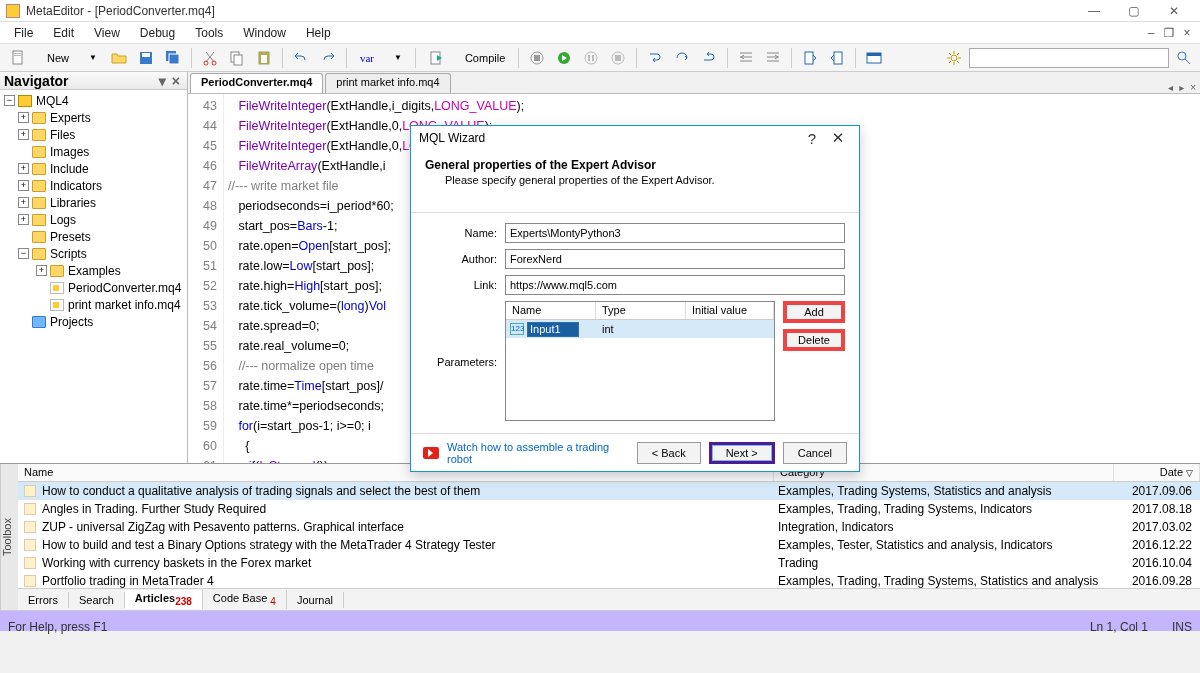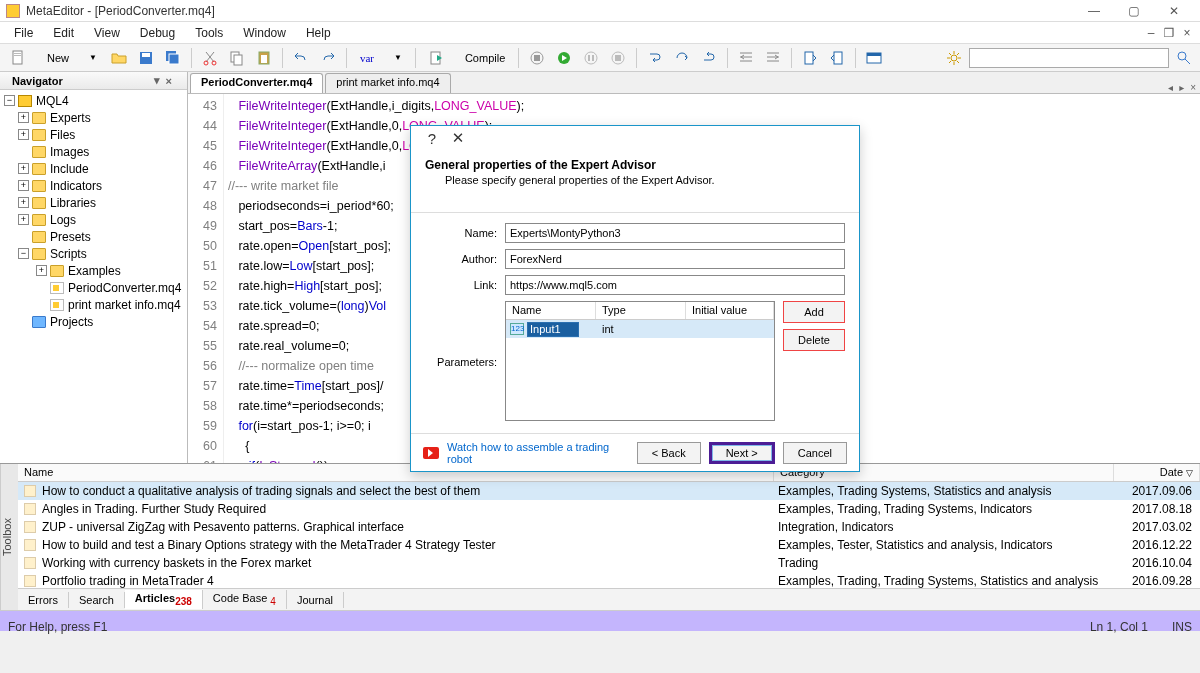--- a/index.html
+++ b/index.html
@@ -25,21 +25,21 @@
 .tsep { width: 1px; height: 20px; background: #ccc; margin: 0 3px; }
 .toolbar .spacer { flex: 1; }
 .toolbar input.search { width: 200px; height: 20px; border: 1px solid #aaa; padding: 0 4px; font-size: 11px; }
 .tglyph { width: 16px; height: 16px; display: inline-block; }
 
 
 .mainrow { display: flex; height: 391px; }
 
 
 .navpanel { width: 188px; background: #fff; border-right: 1px solid #bbb; display: flex; flex-direction: column; }
-.navhead { height: 18px; background: linear-gradient(#fafafa,#eaeaea); border-bottom: 1px solid #ccc; display: flex; align-items: center; padding: 0 12px; font-weight: bold; font-size: 11px; }
+.navhead { height: 18px; background: linear-gradient(#fafafa,#eaeaea); border-bottom: 1px solid #ccc; display: flex; align-items: center; padding: 0 4px; font-weight: bold; font-size: 14px; }
 .navhead .dd { margin-left: auto; color: #666; padding: 0 3px; }
 .navhead .close { color: #666; padding: 0 3px; }
 .tree { flex: 1; overflow: auto; padding: 2px 0; font-size: 12px; }
 .tnode { display: flex; align-items: center; height: 17px; padding-left: 4px; white-space: nowrap; }
 .tnode .exp { width: 11px; height: 11px; border: 1px solid #888; display: flex; align-items: center; justify-content: center; font-size: 9px; margin-right: 3px; background: #fff; line-height: 1; }
 .tnode .noexp { width: 11px; margin-right: 3px; }
 .tnode .ficon { width: 14px; height: 12px; margin-right: 4px; }
 .folder-y { background: #ffd766; border: 1px solid #caa02a; border-radius: 1px; }
 .folder-b { background: #6fb7ff; border: 1px solid #3a7acc; border-radius: 1px; }
 .file-mq { background: #fff; border: 1px solid #bbb; position: relative; }
@@ -109,21 +109,21 @@
 .wizard .ptable .pth > div { padding: 2px 6px; border-right: 1px solid #ddd; }
 .wizard .ptable .pth .pn { width: 90px; }
 .wizard .ptable .pth .pt { width: 90px; }
 .wizard .ptable .pth .pi { flex: 1; }
 .wizard .ptable .prow { display: flex; height: 18px; align-items: center; font-size: 11px; background: #d6e9f8; }
 .wizard .ptable .prow .pn { width: 90px; padding-left: 4px; display:flex; align-items:center; gap:3px; }
 .wizard .ptable .prow .pn input { width: 52px; height: 15px; border: 1px solid #2a6fb0; background: #1a5fa0; color: #fff; font-size: 11px; padding: 0 2px; }
 .wizard .ptable .prow .pt { width: 90px; padding-left: 6px; }
 .wizard .ptable .prow .pi { flex: 1; }
 .wizard .pbuttons { display: flex; flex-direction: column; gap: 6px; }
-.wizard .pbuttons button { width: 62px; height: 22px; font-size: 11px; background: #f3f3f3; border: 1px solid #ef4444; }
+.wizard .pbuttons button { width: 62px; height: 22px; font-size: 11px; background: #f3f3f3; border: 4px solid #ef4444; }
 .wizard .wfoot { height: 38px; border-top: 1px solid #ddd; display: flex; align-items: center; padding: 0 12px; gap: 8px; }
 .wizard .wfoot .yt { width: 16px; height: 12px; background: #e62117; border-radius: 2px; position: relative; }
 .wizard .wfoot .yt::after { content:""; position:absolute; left:5px; top:2px; border-left:5px solid #fff; border-top:4px solid transparent; border-bottom:4px solid transparent; }
 .wizard .wfoot .link { color: #0066cc; font-size: 11px; flex: 1; }
 .wizard .wfoot button { height: 22px; padding: 0 14px; font-size: 11px; background: #f3f3f3; border: 1px solid #999; }
 .wizard .wfoot button.primary { border: 3px solid #4c1d95; box-shadow: inset 0 0 0 1px #7fb8e8; }
 .picon { width:14px; height:12px; background:#cde8ff; border:1px solid #5a9; font-size:8px; color:#06c; text-align:center; line-height:10px;}
 
 
 svg { display:block; }
@@ -539,20 +539,21 @@
 <div class="statusbar">
   <span>For Help, press F1</span>
   <div class="right">
     <span>Ln 1, Col 1</span>
     <span>INS</span>
   </div>
 </div>
 
 <div class="wizard">
   <div class="whead">
+    <div class="wtitle">MQL Wizard</div>
     <div class="wbtn">?</div>
     <div class="wbtn">✕</div>
   </div>
   <div class="banner">
     <div class="bh">General properties of the Expert Advisor</div>
     <div class="bs">Please specify general properties of the Expert Advisor.</div>
   </div>
   <div class="form">
     <div class="frow">
         <div class="flab">Name:</div>

